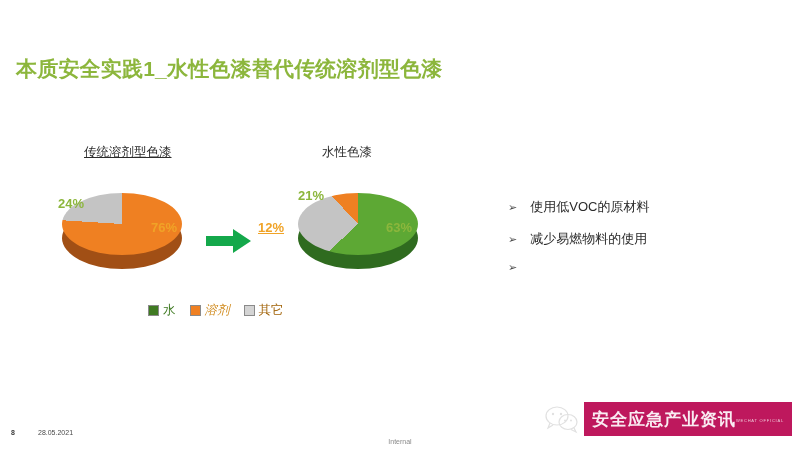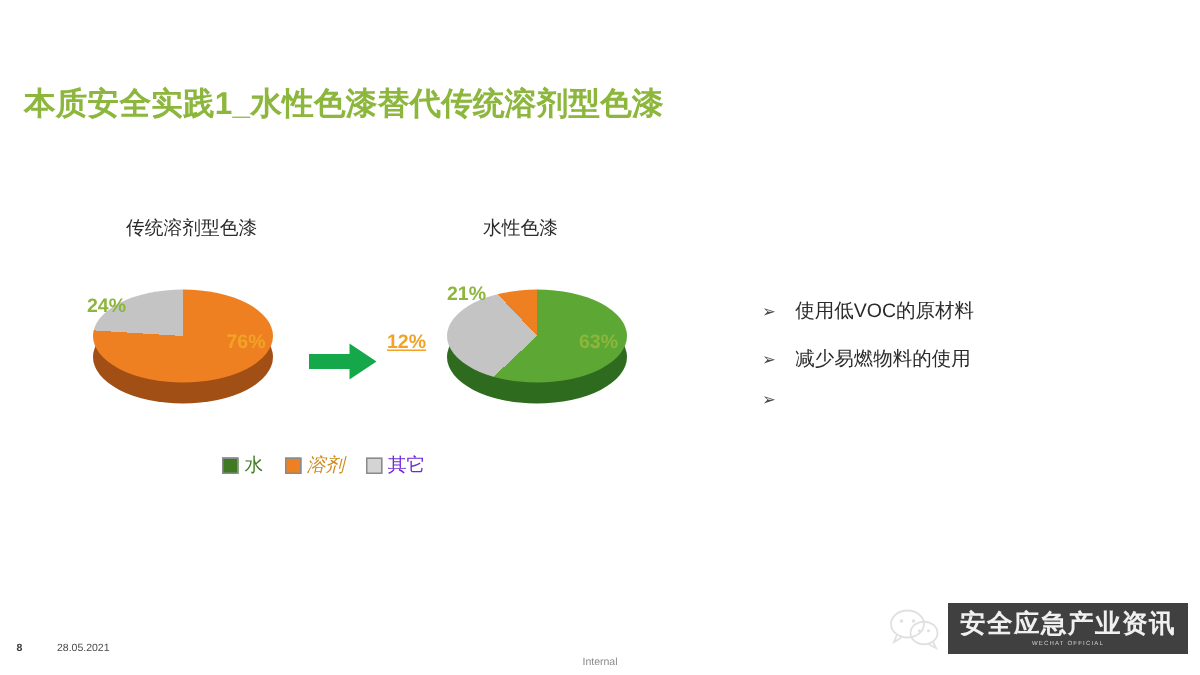--- a/index.html
+++ b/index.html
@@ -42,21 +42,21 @@
     width: 470px;
     height: 200px;
   }
 
   .pie-caption {
     position: absolute;
     font-size: 12.5px;
     color: #2b2b2b;
     white-space: nowrap;
   }
-  .pie-caption.left  { left: 84px; top: 14px; }
+  .pie-caption.left  { left: 84px; top: 14px; text-decoration: underline; }
   .pie-caption.right { left: 322px; top: 14px; }
 
   
   .pie-wrap {
     position: absolute;
     width: 120px;
     height: 86px;
   }
   .pie-wrap.left  { left: 62px;  top: 63px; }
   .pie-wrap.right { left: 298px; top: 63px; }
@@ -139,21 +139,21 @@
     white-space: nowrap;
   }
   .legend-swatch {
     width: 9px;
     height: 9px;
     border: 1px solid #8a8a8a;
     display: inline-block;
   }
   .legend-label.water   { color: #3f7a22; }
   .legend-label.solvent { color: #d08a1c; font-style: italic; }
-  .legend-label.other   { color: #6d28d9; }
+  .legend-label.other   { color: #a16207; }
 
   
   .bullets {
     position: absolute;
     left: 508px;
     top: 198px;
     width: 280px;
   }
   .bullet {
     display: flex;
@@ -205,24 +205,24 @@
     align-items: center;
     height: 34px;
   }
   .wm-icon {
     width: 36px;
     height: 30px;
     opacity: 0.55;
     margin-right: 4px;
   }
   .wm-band {
-    background: #404040;
+    background: #be185d;
     height: 34px;
     display: flex;
-    flex-direction: column;
+    flex-direction: row;
     align-items: center;
     justify-content: center;
     padding: 0 8px;
   }
   .wm-text {
     color: #ffffff;
     font-size: 17px;
     font-weight: bold;
     letter-spacing: 1px;
     line-height: 1;

